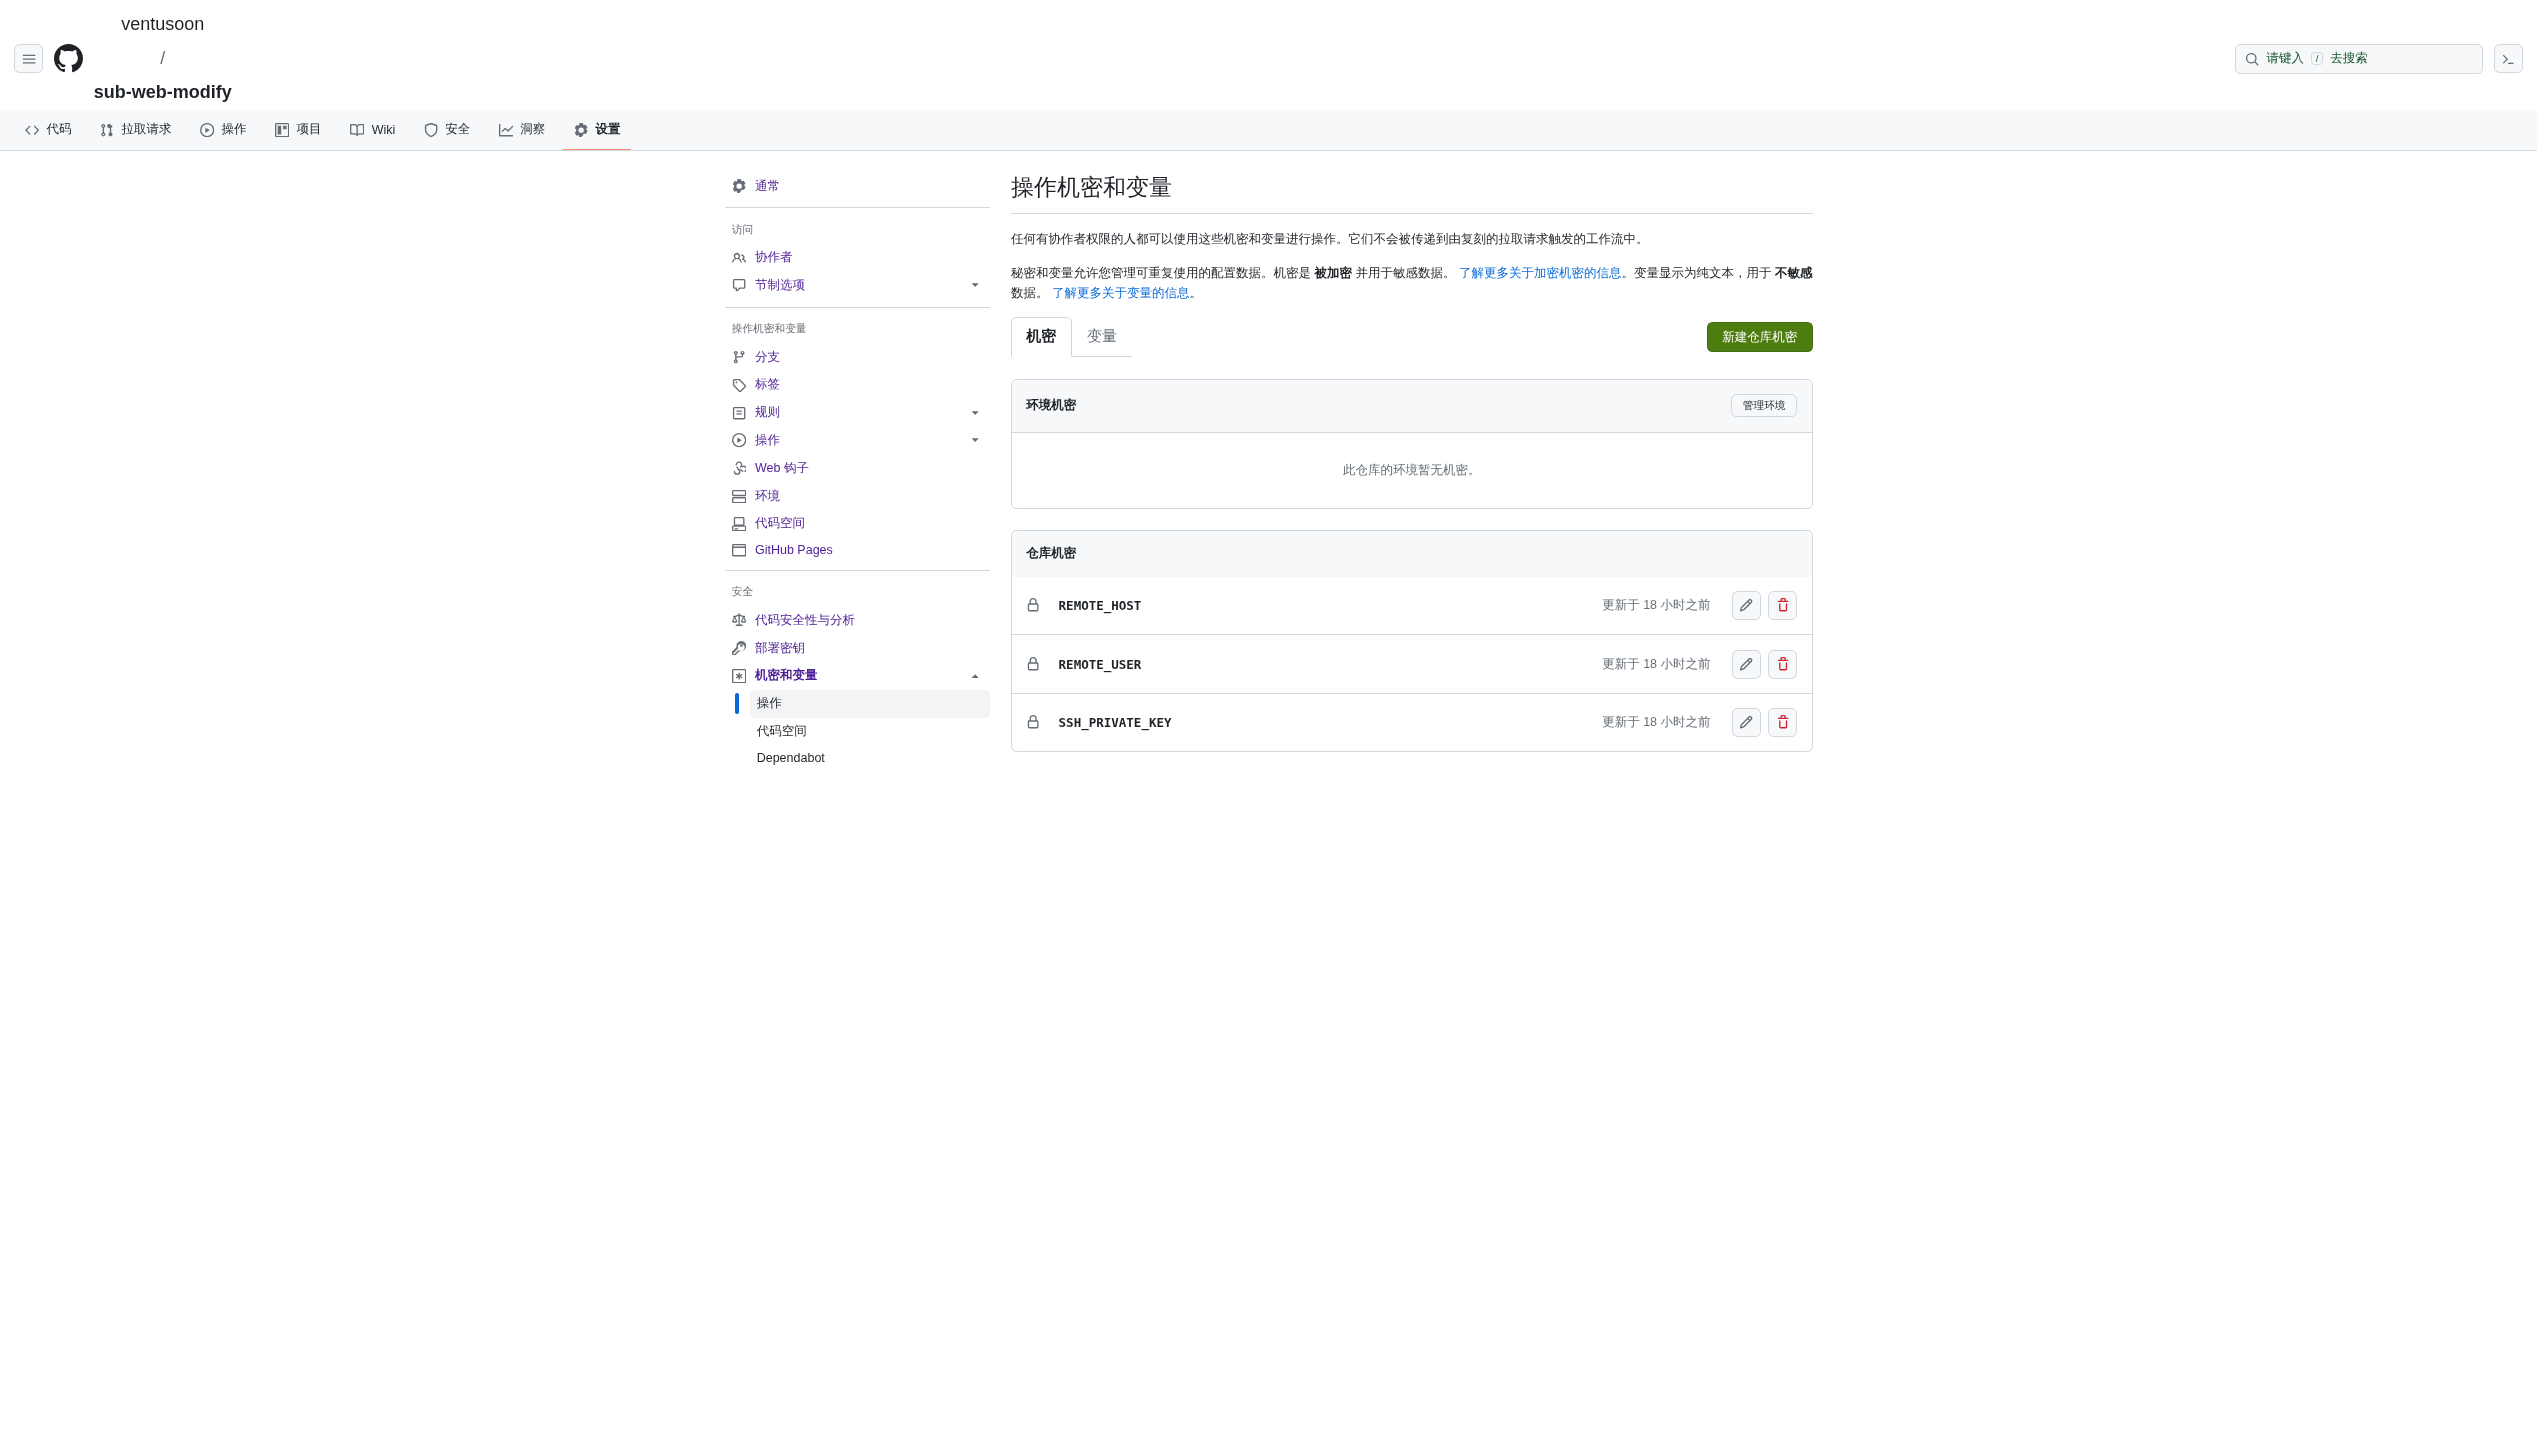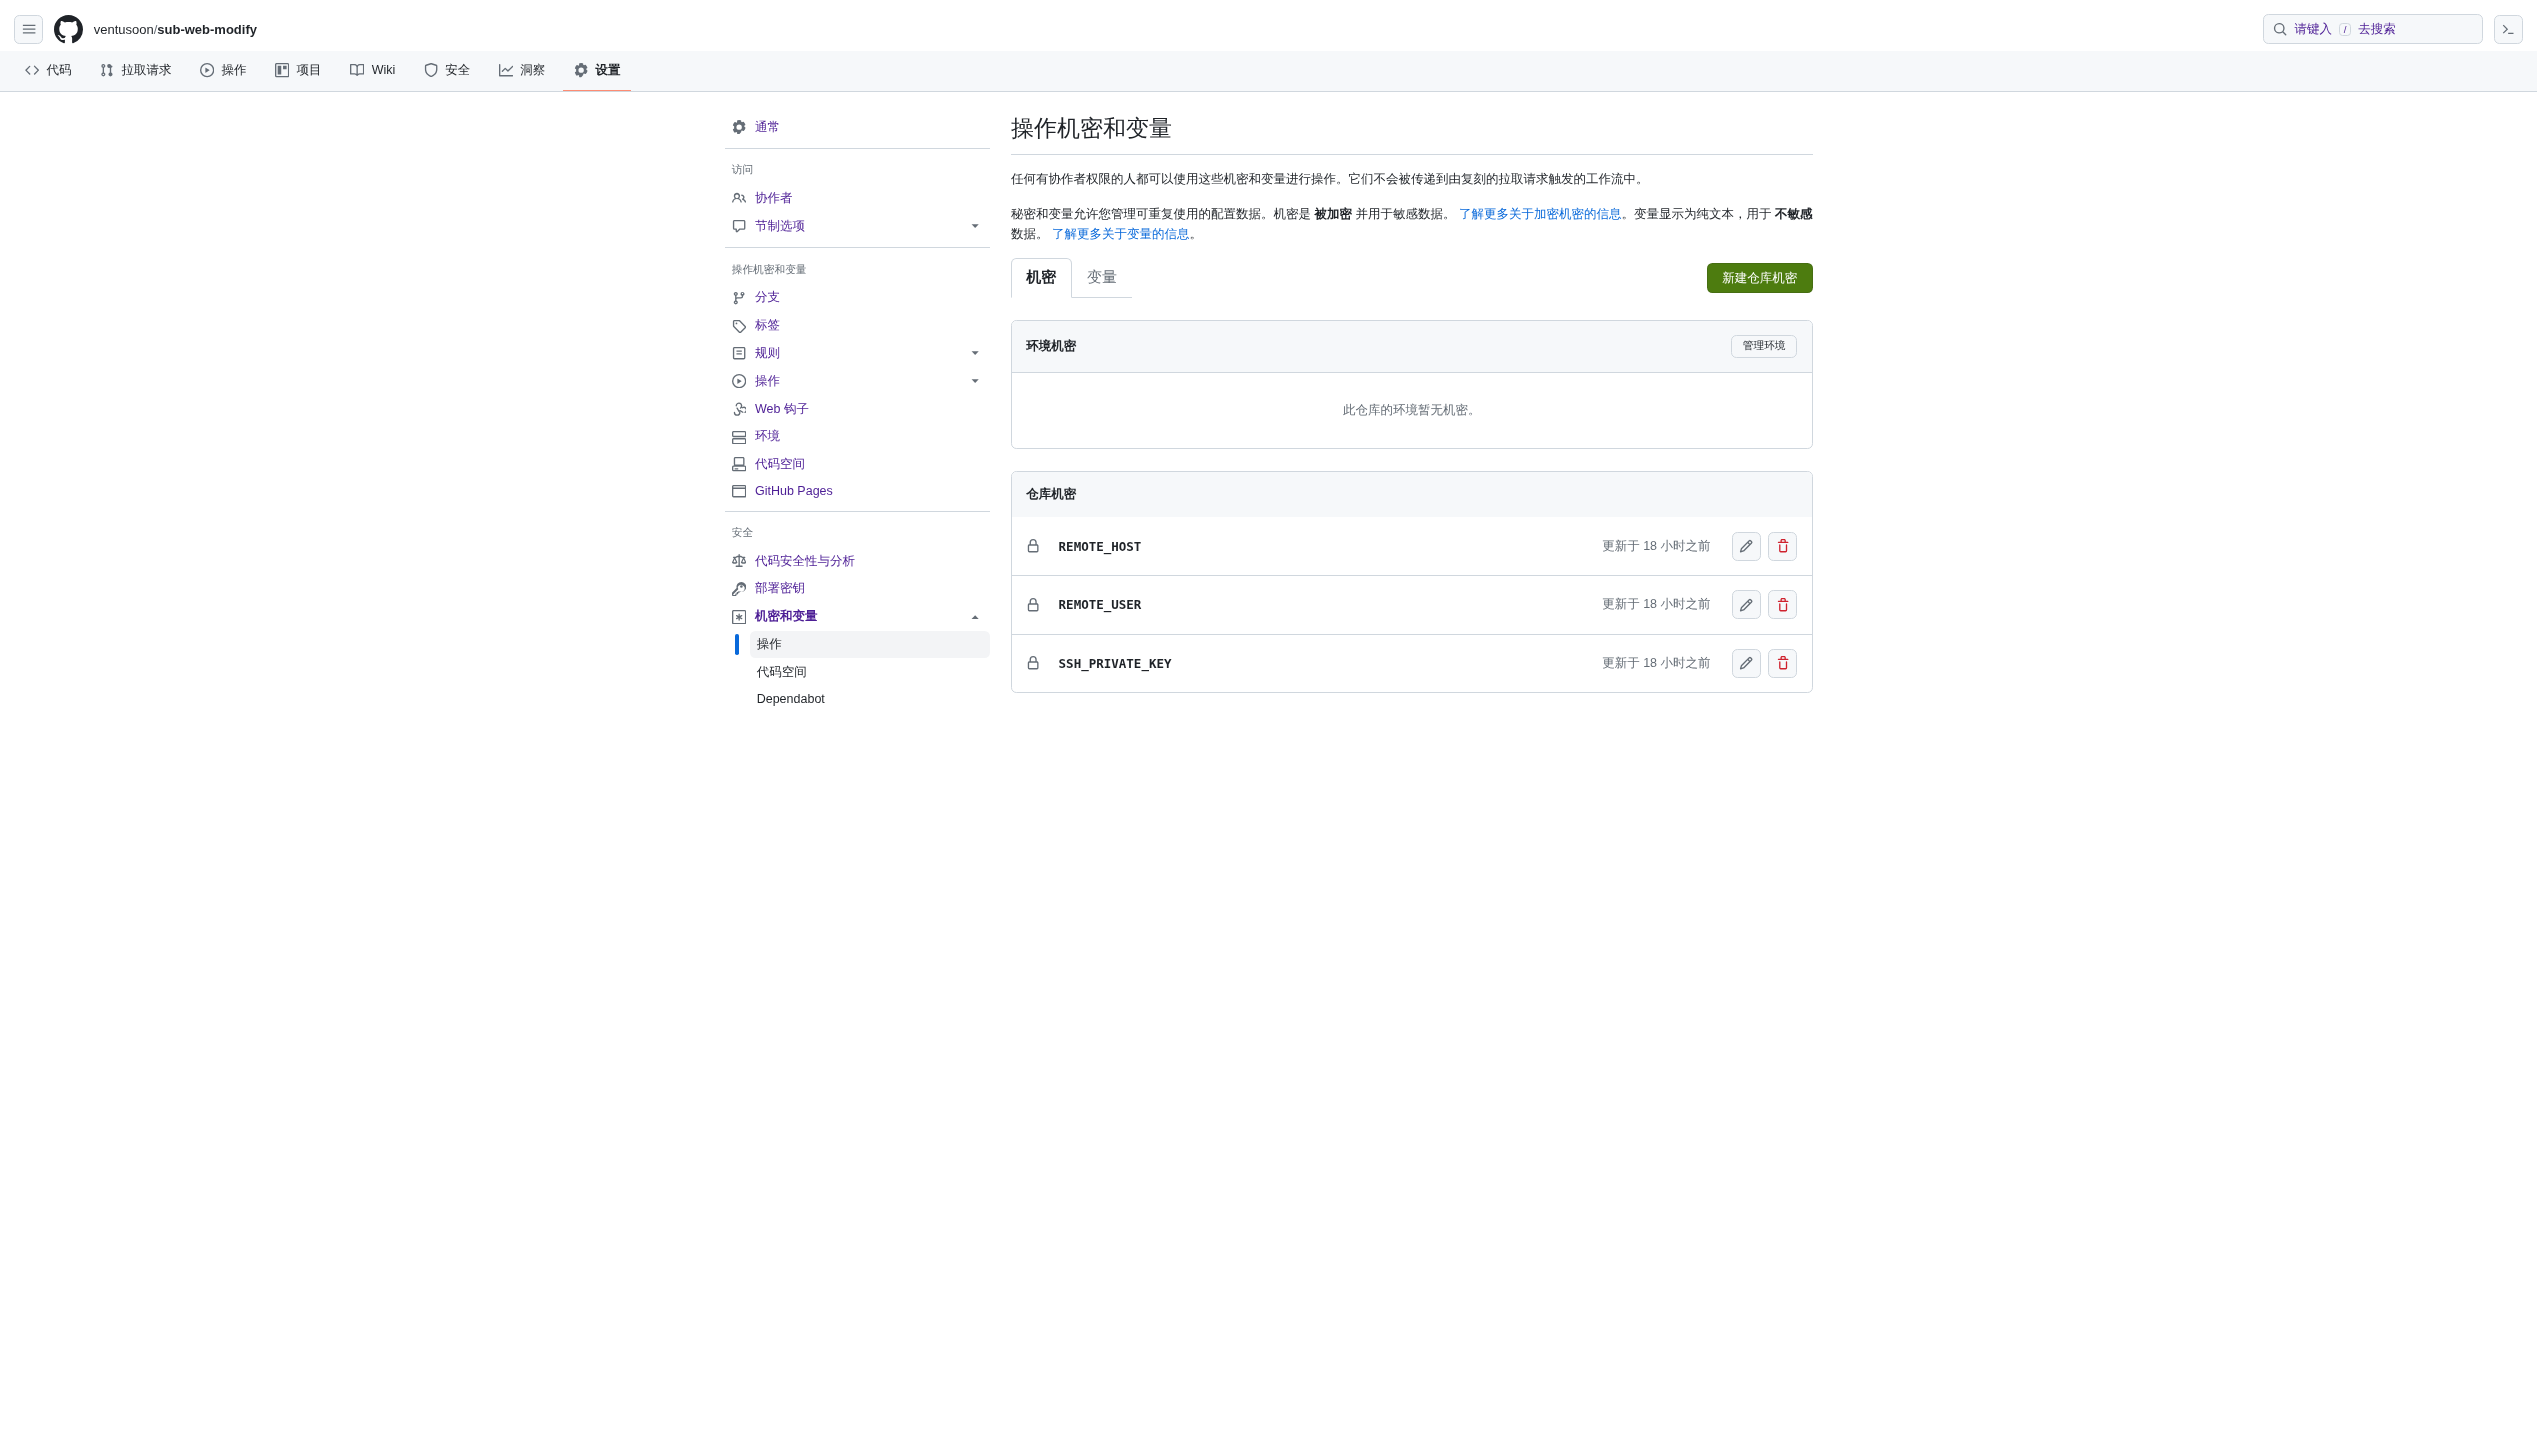--- a/index.html
+++ b/index.html
@@ -4,26 +4,26 @@
 <style>
 * { margin: 0; padding: 0; box-sizing: border-box; }
 body { font-family: -apple-system, BlinkMacSystemFont, "Segoe UI", Helvetica, Arial, sans-serif; font-size: 12.5px; color: #1f2328; background: #ffffff; }
 a { color: #0969da; text-decoration: none; }
 
 
 .gh-header { display: flex; align-items: center; padding: 14.3px 14.3px 7.2px 14.3px; gap: 10.7px; }
 .hamburger-btn { width: 29px; height: 29px; border: 0.9px solid #d0d7de; border-radius: 5.4px; background: #f6f8fa; display: flex; align-items: center; justify-content: center; cursor: pointer; }
 .gh-logo { width: 29px; height: 29px; display: flex; align-items: center; justify-content: center; }
 .gh-logo svg { fill: #1f2328; }
-.breadcrumbs { display: flex; align-items: center; gap: 0; font-size: 13px; }
+.breadcrumbs { display: flex; align-items: center; gap: 13px; font-size: 18px; flex-direction: column; }
 .breadcrumb-owner { color: #1f2328; }
 .breadcrumb-sep { color: #656d76; }
 .breadcrumb-repo { font-weight: 600; color: #1f2328; }
 .header-spacer { flex: 1; }
-.search-box { display: flex; align-items: center; gap: 7.2px; border: 0.9px solid #d0d7de; border-radius: 5.4px; padding: 5.4px 9px; width: 220px; color: #4c1d95; background: #f6f8fa; }
+.search-box { display: flex; align-items: center; gap: 7.2px; border: 0.9px solid #d0d7de; border-radius: 5.4px; padding: 5.4px 9px; width: 248px; color: #14532d; background: #f6f8fa; }
 .search-box .kbd { border: 0.9px solid #d0d7de; border-radius: 3.6px; padding: 0 3.6px; font-size: 9.8px; }
 .cli-btn { width: 29px; height: 29px; border: 0.9px solid #d0d7de; border-radius: 5.4px; background: #f6f8fa; display: flex; align-items: center; justify-content: center; cursor: pointer; }
 
 
 .repo-nav { border-bottom: 0.9px solid #d0d7de; padding: 0 14.3px; background: #f6f8fa; }
 .repo-nav-inner { display: flex; gap: 7.2px; }
 .repo-tab { display: flex; align-items: center; gap: 7.2px; padding: 10.7px 10.7px; font-size: 12.5px; color: #1f2328; border-bottom: 1.8px solid transparent; cursor: pointer; }
 .repo-tab.active { border-bottom-color: #fd8c73; font-weight: 600; }
 .repo-tab svg { fill: #656d76; }
 

